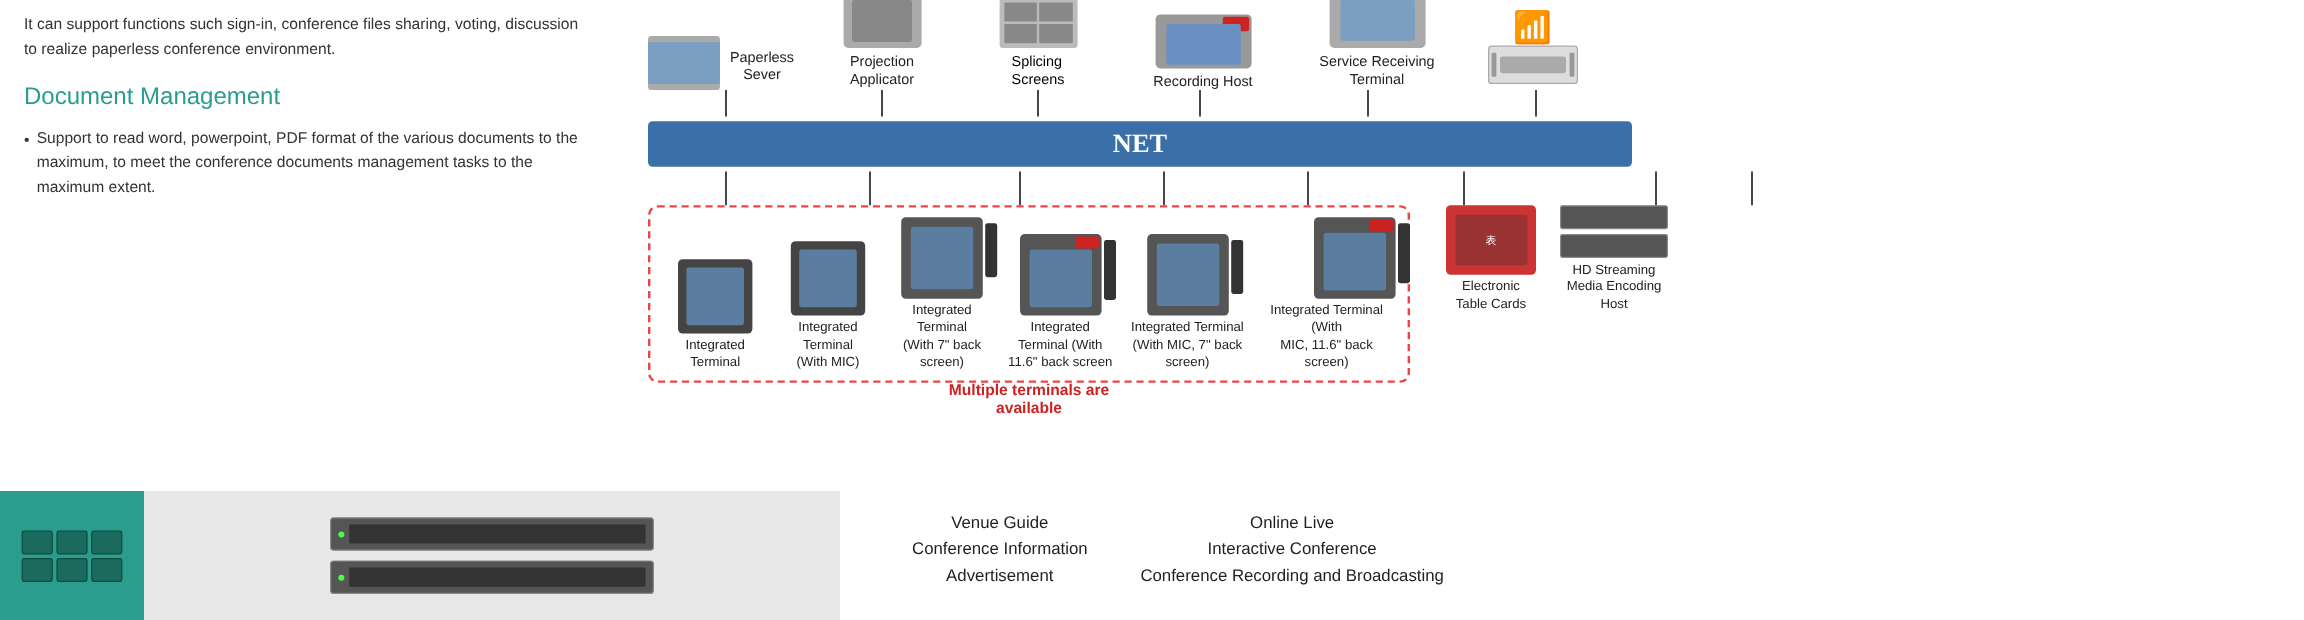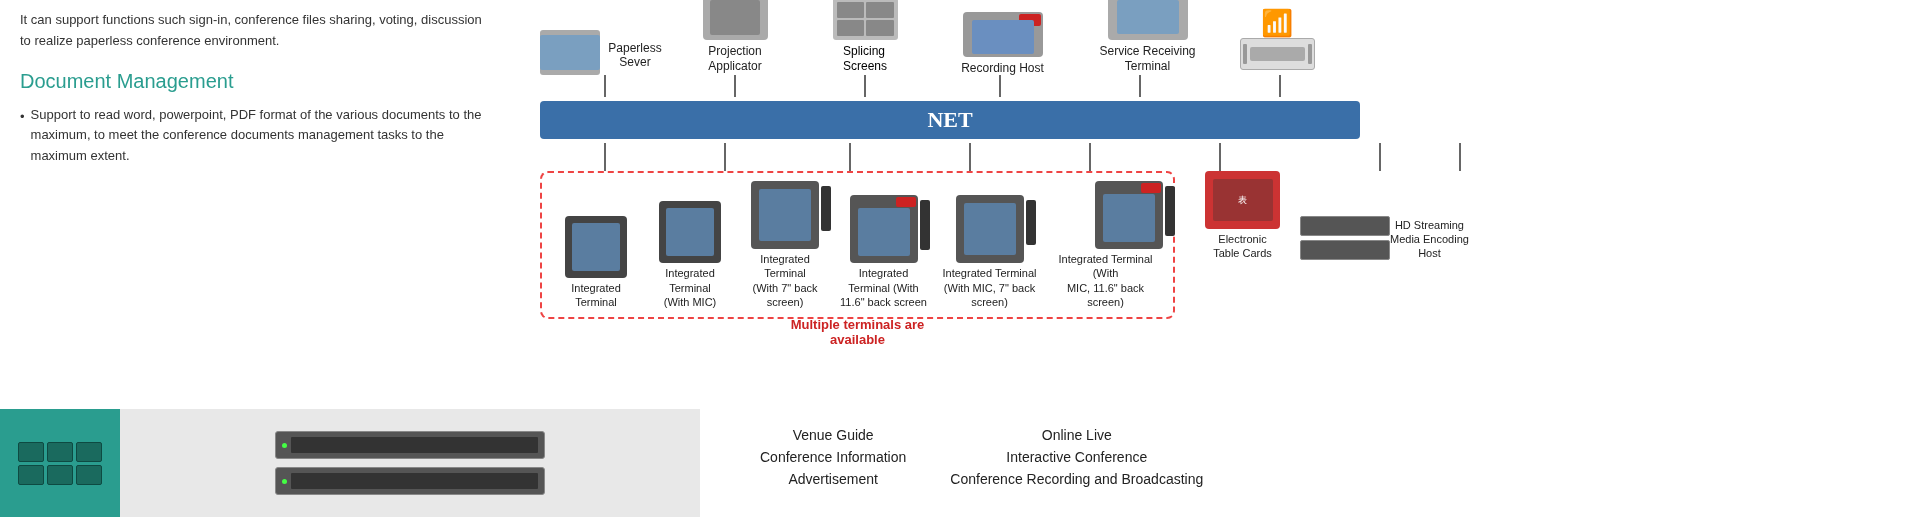--- a/index.html
+++ b/index.html
@@ -251,21 +251,21 @@
 
         <div style="display:flex;flex-direction:column;align-items:center;">
           <div style="width:75px;height:58px;background:#cc3333;border-radius:4px;position:relative;display:flex;align-items:center;justify-content:center;">
             <div style="width:60px;height:42px;background:#993333;border-radius:2px;display:flex;align-items:center;justify-content:center;">
               <div style="font-size:9px;color:#fff;text-align:center;line-height:1.2;">表</div>
             </div>
           </div>
           <div style="font-size:11px;color:#222;text-align:center;margin-top:3px;line-height:1.3;">Electronic<br>Table Cards</div>
         </div>
 
-        <div style="display:flex;flex-direction:row;align-items:center;">
+        <div style="display:flex;flex-direction:column;align-items:center;">
           <div style="display:flex;flex-direction:column;gap:4px;">
             <div style="width:90px;height:20px;background:#555;border-radius:2px;border:1px solid #888;"></div>
             <div style="width:90px;height:20px;background:#555;border-radius:2px;border:1px solid #888;"></div>
           </div>
           <div style="font-size:11px;color:#222;text-align:center;margin-top:3px;line-height:1.3;">HD Streaming<br>Media Encoding<br>Host</div>
         </div>
 
       </div>
 
     </div>

